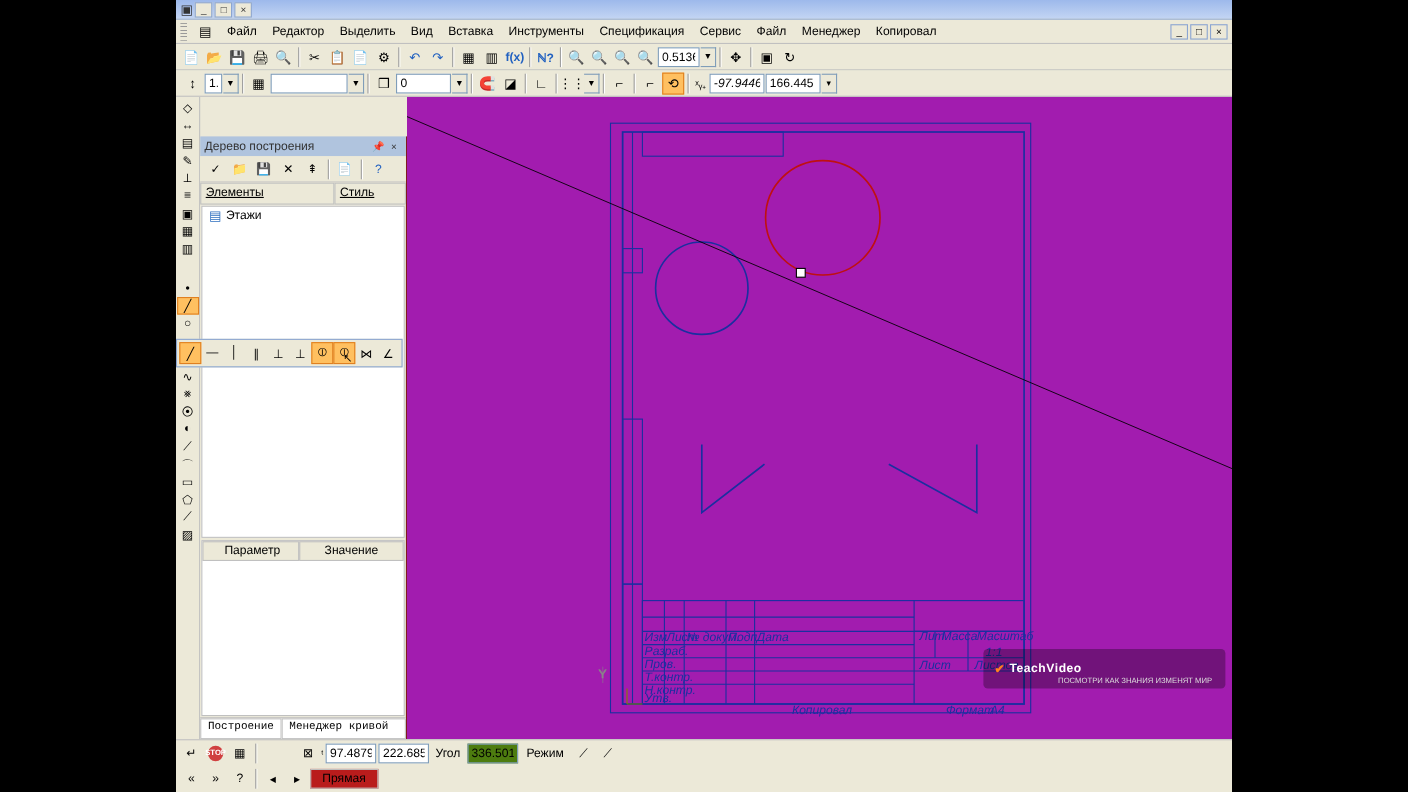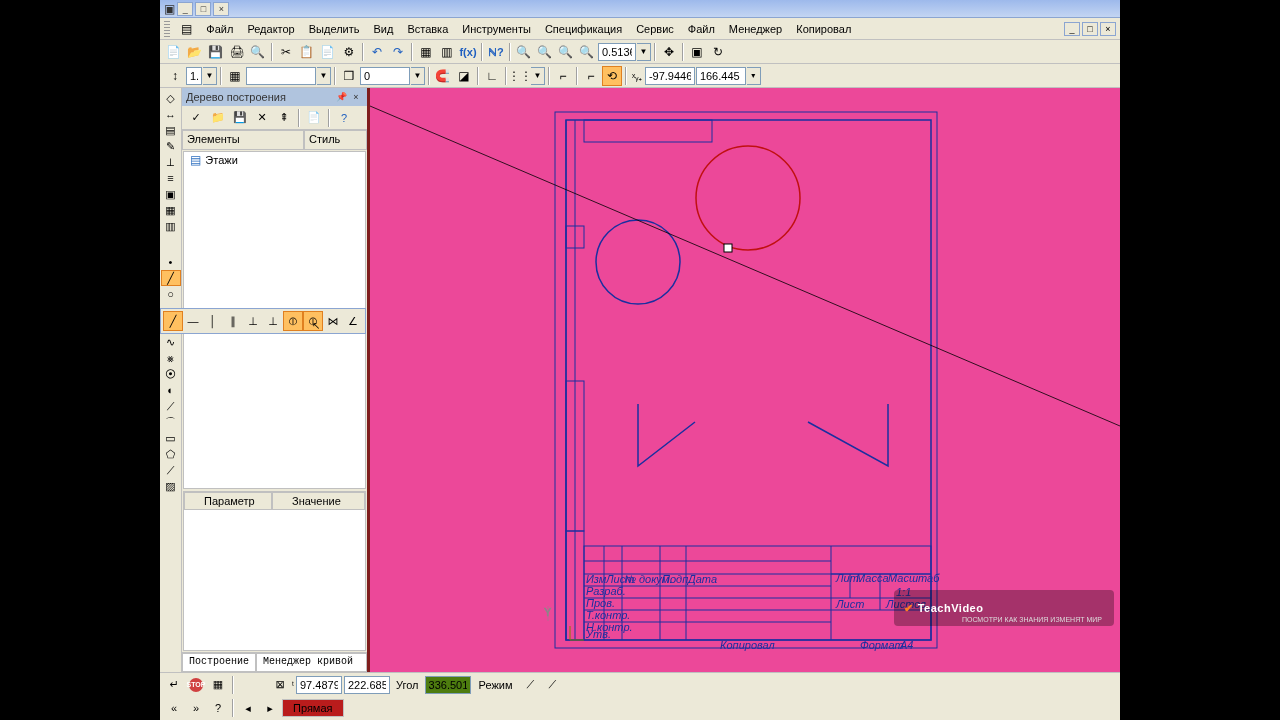--- a/index.html
+++ b/index.html
@@ -13,35 +13,35 @@
 .menubar span { padding: 3px 7px; cursor: pointer; }
 .menubar .doc-btns { margin-left:auto; display:flex; }
 .toolbar { height: 24px; background: #ece9d8; display: flex; align-items: center; padding: 0 4px; border-bottom: 1px solid #c0c0c0; gap:1px; }
 .tbtn { width: 20px; height: 20px; border: 1px solid transparent; display: flex; align-items: center; justify-content: center; cursor: pointer; }
 .tsep { width: 2px; height: 18px; border-left: 1px solid #a0a0a0; border-right: 1px solid #fff; margin: 0 2px; }
 .tinput { height: 18px; border: 1px solid #7f9db9; background: #fff; padding: 0 3px; }
 .tdrop { width: 14px; height: 18px; border: 1px solid #7f9db9; border-left: none; background: #ece9d8; display: flex; align-items: center; justify-content: center; cursor: pointer; font-size:8px; }
 .main-area { flex: 1; display: flex; position: relative; overflow: hidden; }
 .vtoolbar { width: 22px; background: #ece9d8; border-right: 1px solid #c0c0c0; display: flex; flex-direction: column; align-items: center; padding-top: 2px; gap:0; }
 .vtoolbar .tbtn { width: 20px; height: 16px; }
-.panel { width: 188px; background: #ece9d8; border-right: 3px solid #7f1d1d; display: flex; flex-direction: column; }
+.panel { width: 188px; background: #ece9d8; border-right: 1px solid #7f1d1d; display: flex; flex-direction: column; margin-top: 36px; }
 .panel-title { height: 18px; background: #b0c4de; display: flex; align-items: center; padding: 0 4px; color: #333; }
 .panel-title .spacer{flex:1}
 .panel-title .pbtn{width:14px;height:14px;display:flex;align-items:center;justify-content:center;cursor:pointer;font-size:9px;}
 .panel-toolbar { height: 24px; background: #ece9d8; display: flex; align-items: center; padding: 0 4px; gap:2px; border-bottom: 1px solid #c0c0c0; }
 .panel-grid { height: 20px; background: #ece9d8; display: flex; }
-.panel-grid div { border: 1px solid #c0c0c0; padding: 2px 4px; background: #ece9d8; }
+.panel-grid div { border: 1px solid #c0c0c0; padding: 2px 4px; background: #ece9d8; text-decoration: underline; }
 .tree-area { flex: 1; background: #fff; border: 1px solid #c0c0c0; margin: 1px; overflow: hidden; position:relative; }
 .tree-item { padding: 2px 6px; display:flex; align-items:center; gap:4px; }
 .prop-grid { height: 160px; background:#fff; border:1px solid #c0c0c0; margin:1px; }
 .prop-head { display:flex; background:#ece9d8; }
-.prop-head div{border:1px solid #c0c0c0; padding:2px 19px;}
+.prop-head div{border:1px solid #c0c0c0; padding:2px 19px;text-align:center;}
 .panel-tabs { height: 20px; display: flex; background: #ece9d8; border-top: 1px solid #c0c0c0; }
 .panel-tabs div { padding: 2px 6px; border: 1px solid #c0c0c0; background:#fff; cursor: pointer; font-size:10px;font-family:Liberation Mono, monospace;}
-.canvas-area { flex: 1; background: #ec4899; position: relative; }
+.canvas-area { flex: 1; background: #a21caf; position: relative; }
 .fly-toolbar { position: absolute; left: 0; top: 220px; height: 26px; background: #ece9d8; border: 1px solid #8ba5d1; display: flex; align-items: center; padding: 0 2px; z-index: 10; gap:0; }
 .fly-toolbar .tbtn { width:20px; height:20px; }
 .fly-toolbar .tbtn.sel { background:#ffc060; border:1px solid #e08020;}
 .bottom-bar { height: 48px; background: #ece9d8; border-top: 1px solid #c0c0c0; display:flex; flex-direction:column; position:relative; }
 .bb-row { height: 24px; display: flex; align-items: center; padding: 0 4px; gap:2px; }
 .bb-tab { padding: 2px 10px; border: 1px solid #c0c0c0; background: #b91c1c; }
 .statusbar { height: 18px; background: #ece9d8; border-top: 1px solid #c0c0c0; padding: 1px 6px; color: #000; }
 .logo-overlay { position: absolute; right: 6px; bottom: 46px; width:220px; height:36px; background:rgba(0,0,0,0.3); border-radius:4px; display:flex; align-items:center; padding:0 10px; color:#fff; font-size:18px; font-weight:bold; letter-spacing:0.5px; pointer-events:none; }
 .logo-overlay .sub{font-size:7px; font-weight:normal; color:#ddd; position:absolute; right:12px; bottom:3px; letter-spacing:0;}
 .ico{font-size:12px; line-height:1;}
@@ -199,21 +199,21 @@
       </div>
     <div class="tsep"></div>
     <div class="tbtn">
         <span class="ico">⌐</span>
       </div>
     <div class="tbtn" style="background:#ffc060;border:1px solid #e08020">
         <span class="ico">⟲</span>
       </div>
     <div class="tsep"></div>
     <span style="font-size:10px;padding:0 2px">ˣᵧ₊</span>
-    <input class="tinput" style="width: 50px;" value="-97.9446">
+    <input class="tinput" style="width: 50px; font-style: italic;" value="-97.9446">
     <input class="tinput" style="width: 50px;" value="166.445">
     <div class="tdrop">▾</div>
   </div>
 
   <div class="main-area">
 
     <div class="vtoolbar">
       <div class="tbtn">◇</div>
       <div class="tbtn">↔</div>
       <div class="tbtn">▤</div>

